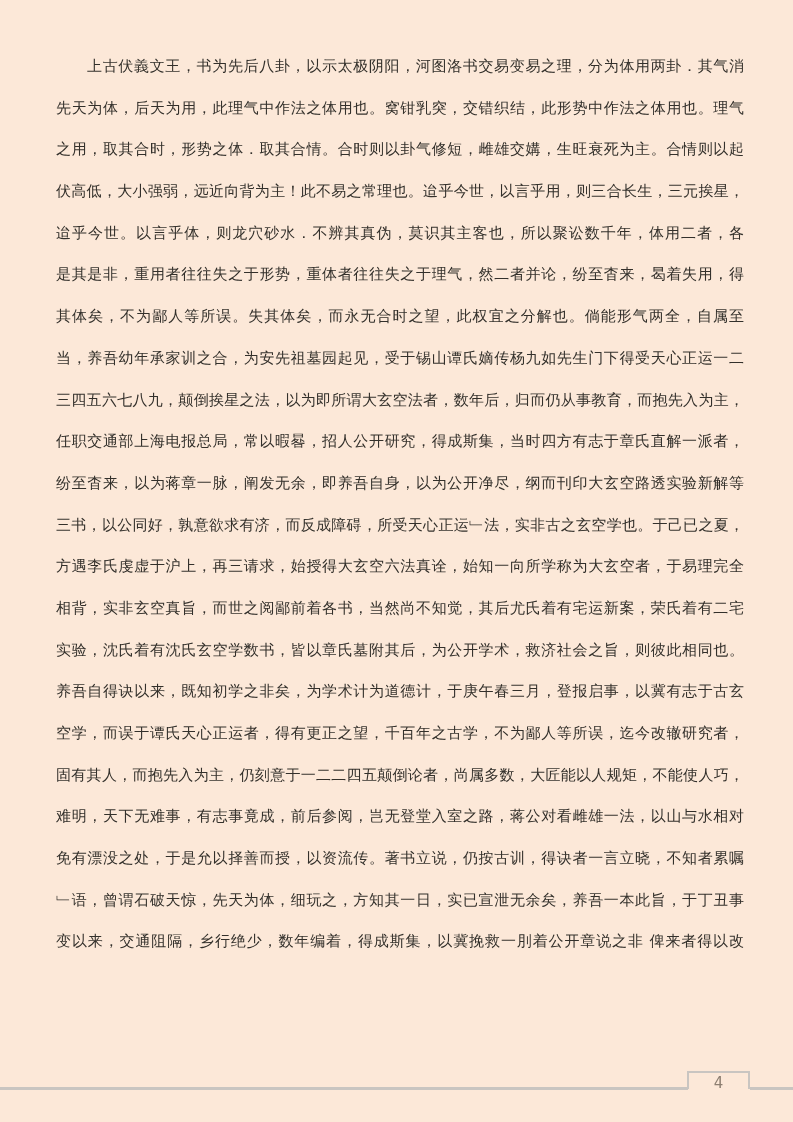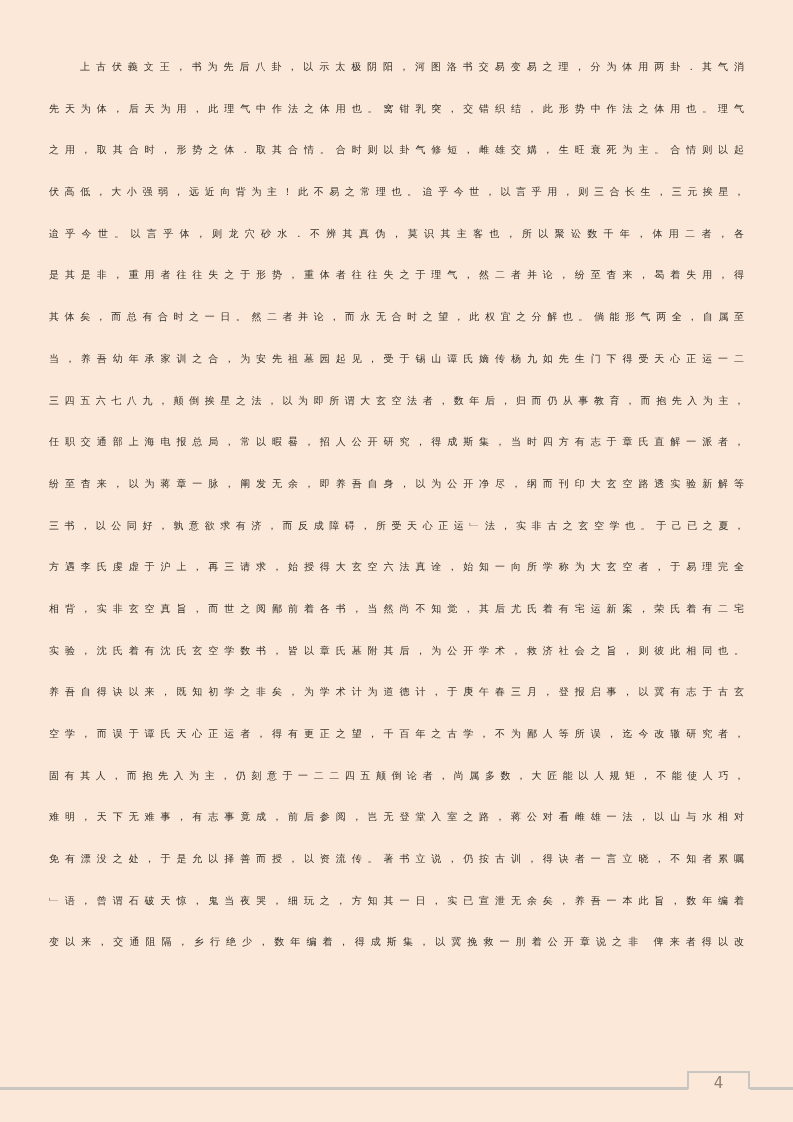--- a/index.html
+++ b/index.html
@@ -12,28 +12,29 @@
     font-family: "DejaVu Sans", sans-serif;
   }
   .text-block {
     position: absolute;
     left: 49px;
     right: 49px;
     top: 46px;
     color: #33302b;
   }
   .line {
-    font-size: 10px;
+    font-size: 15px;
     line-height: 41.7px;
     height: 41.7px;
     white-space: nowrap;
     text-align: justify;
     text-align-last: justify;
     text-justify: inter-character;
     overflow: hidden;
+    margin-left: 7px;
   }
   .line.indent { text-indent: 31px; }
   .footer-rule {
     position: absolute;
     top: 1087px;
     height: 3px;
     background: #c9c5c1;
   }
   .footer-rule.left { left: 0; width: 688px; }
   .footer-rule.right { left: 750px; right: 0; }
@@ -61,35 +62,35 @@
 
 <div class="page">
 
   <div class="text-block">
     <div class="line indent">上古伏義文王，书为先后八卦，以示太极阴阳，河图洛书交易变易之理，分为体用两卦．其气消</div>
     <div class="line">先天为体，后天为用，此理气中作法之体用也。窝钳乳突，交错织结，此形势中作法之体用也。理气</div>
     <div class="line">之用，取其合时，形势之体．取其合情。合时则以卦气修短，雌雄交媾，生旺衰死为主。合情则以起</div>
     <div class="line">伏高低，大小强弱，远近向背为主！此不易之常理也。迨乎今世，以言乎用，则三合长生，三元挨星，</div>
     <div class="line">迨乎今世。以言乎体，则龙穴砂水．不辨其真伪，莫识其主客也，所以聚讼数千年，体用二者，各</div>
     <div class="line">是其是非，重用者往往失之于形势，重体者往往失之于理气，然二者并论，纷至杳来，曷着失用，得</div>
-    <div class="line">其体矣，而总有合时之一日。然二者并论，而永无合时之望，此权宜之分解也。倘能形气两全，自属至</div>
+    <div class="line">其体矣，不为鄙人等所误。失其体矣，而永无合时之望，此权宜之分解也。倘能形气两全，自属至</div>
     <div class="line">当，养吾幼年承家训之合，为安先祖墓园起见，受于锡山谭氏嫡传杨九如先生门下得受天心正运一二</div>
     <div class="line">三四五六七八九，颠倒挨星之法，以为即所谓大玄空法者，数年后，归而仍从事教育，而抱先入为主，</div>
     <div class="line">任职交通部上海电报总局，常以暇晷，招人公开研究，得成斯集，当时四方有志于章氏直解一派者，</div>
     <div class="line">纷至杳来，以为蒋章一脉，阐发无余，即养吾自身，以为公开净尽，纲而刊印大玄空路透实验新解等</div>
     <div class="line">三书，以公同好，孰意欲求有济，而反成障碍，所受天心正运﹂法，实非古之玄空学也。于己已之夏，</div>
     <div class="line">方遇李氏虔虚于沪上，再三请求，始授得大玄空六法真诠，始知一向所学称为大玄空者，于易理完全</div>
     <div class="line">相背，实非玄空真旨，而世之阅鄙前着各书，当然尚不知觉，其后尤氏着有宅运新案，荣氏着有二宅</div>
     <div class="line">实验，沈氏着有沈氏玄空学数书，皆以章氏墓附其后，为公开学术，救济社会之旨，则彼此相同也。</div>
     <div class="line">养吾自得诀以来，既知初学之非矣，为学术计为道德计，于庚午春三月，登报启事，以冀有志于古玄</div>
     <div class="line">空学，而误于谭氏天心正运者，得有更正之望，千百年之古学，不为鄙人等所误，迄今改辙研究者，</div>
     <div class="line">固有其人，而抱先入为主，仍刻意于一二二四五颠倒论者，尚属多数，大匠能以人规矩，不能使人巧，</div>
     <div class="line">难明，天下无难事，有志事竟成，前后参阅，岂无登堂入室之路，蒋公对看雌雄一法，以山与水相对</div>
     <div class="line">免有漂没之处，于是允以择善而授，以资流传。著书立说，仍按古训，得诀者一言立晓，不知者累嘱</div>
-    <div class="line">﹂语，曾谓石破天惊，鬼当夜哭，细玩之，方知其一日，实已宣泄无余矣，养吾一本此旨，数年编着</div>
+    <div class="line">﹂语，曾谓石破天惊，先天为体，细玩之，方知其一日，实已宣泄无余矣，养吾一本此旨，于丁丑事</div>
     <div class="line">变以来，交通阻隔，乡行绝少，数年编着，得成斯集，以冀挽救一刖着公开章说之非 俾来者得以改</div>
   </div>
 
   <div class="footer-rule left"></div>
   <div class="footer-rule right"></div>
 
   <div class="page-tab">
     <span class="page-number">4</span>
   </div>
 

